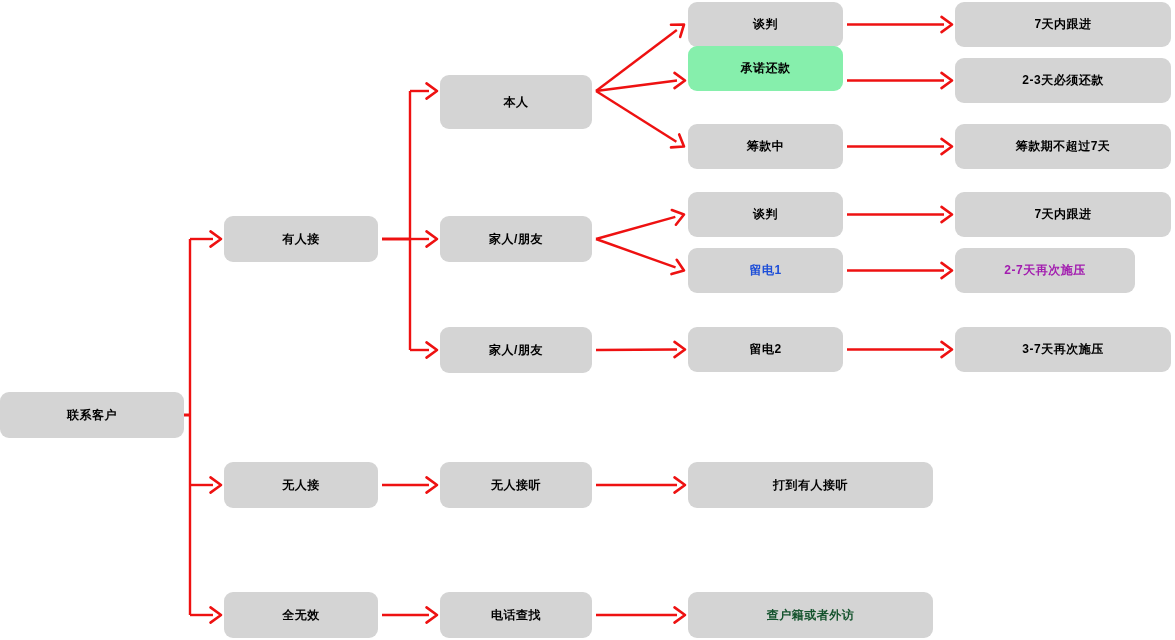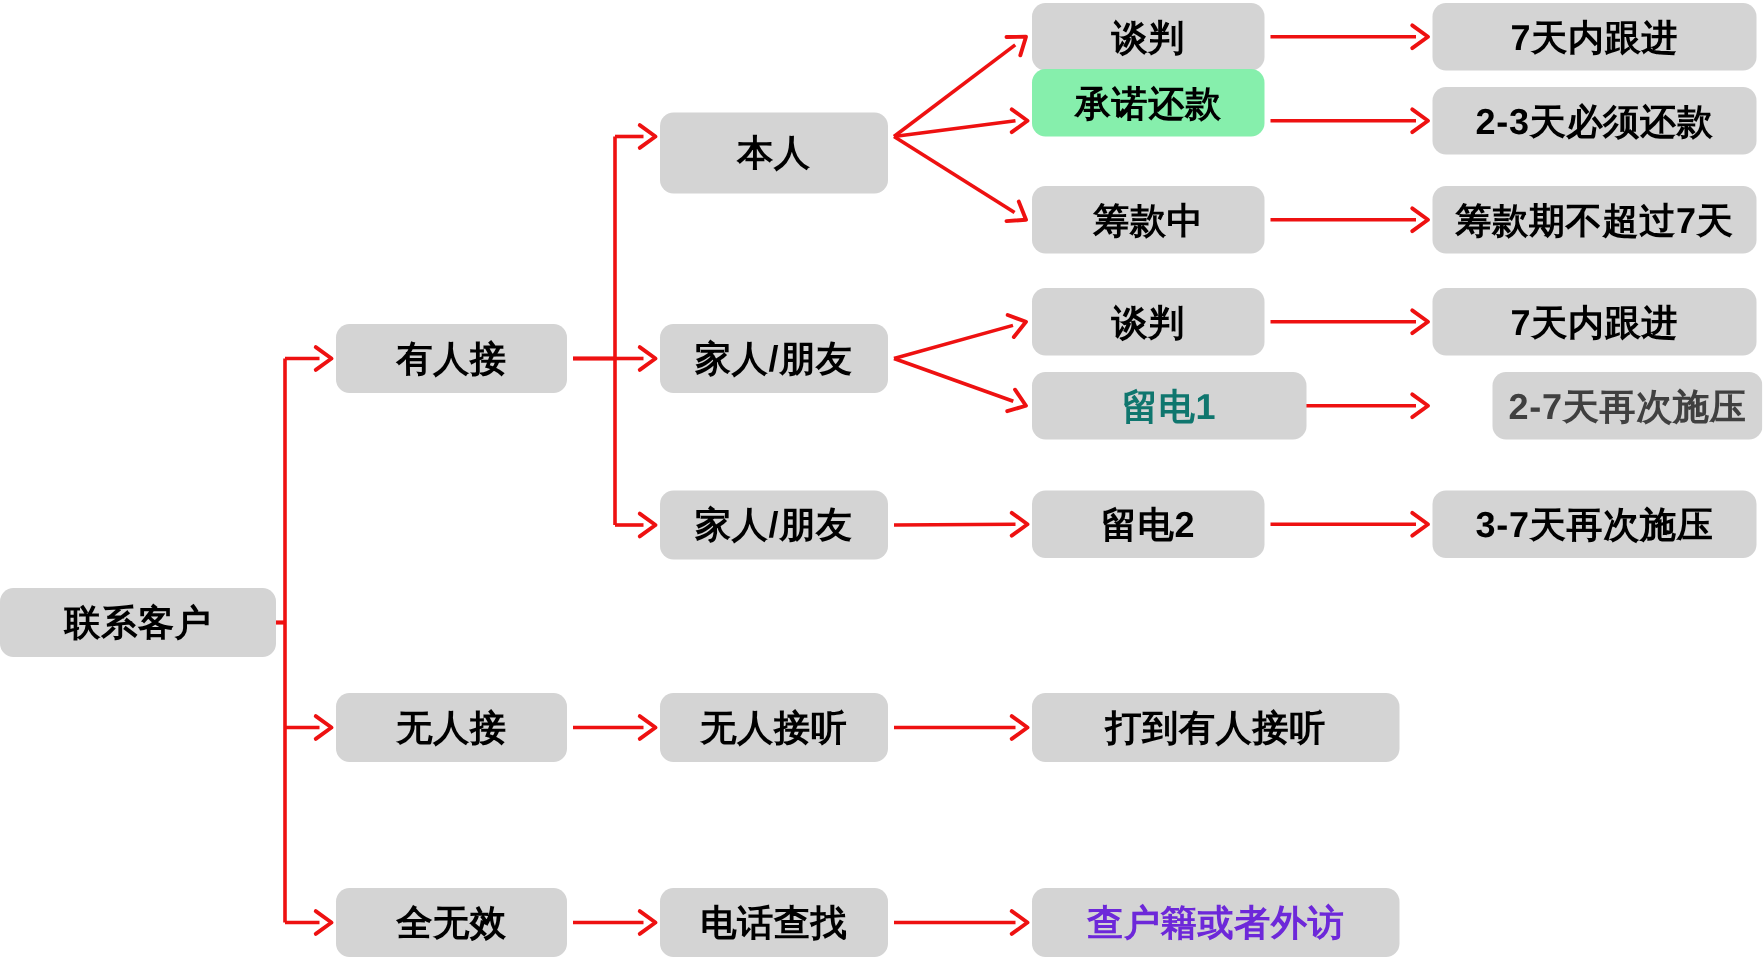--- a/index.html
+++ b/index.html
@@ -25,21 +25,21 @@
   }
   .node {
     position: absolute;
     background: #d4d4d4;
     border-radius: 9px;
     display: flex;
     align-items: center;
     justify-content: center;
     color: #000000;
     font-weight: bold;
-    font-size: 24px;
+    font-size: 12px;
     letter-spacing: 0.5px;
     box-sizing: border-box;
     white-space: nowrap;
     z-index: 2;
   }
 </style>
 </head>
 <body>
 
 <div id="canvas">
@@ -174,44 +174,44 @@
       </div>
       <div class="node" style="left: 688px; top: 46px; width: 155px; height: 45px; background: #86efac; color: rgb(0, 0, 0);">
         <span>承诺还款</span>
       </div>
       <div class="node" style="left: 688px; top: 124px; width: 155px; height: 45px; background: rgb(212, 212, 212); color: rgb(0, 0, 0);">
         <span>筹款中</span>
       </div>
       <div class="node" style="left: 688px; top: 192px; width: 155px; height: 45px; background: rgb(212, 212, 212); color: rgb(0, 0, 0);">
         <span>谈判</span>
       </div>
-      <div class="node" style="left: 688px; top: 248px; width: 183px; height: 45px; background: rgb(212, 212, 212); color: #0f766e;">
+      <div class="node" style="left: 688px; top: 248px; width: 155px; height: 45px; background: rgb(212, 212, 212); color: #1d4ed8;">
         <span>留电1</span>
       </div>
       <div class="node" style="left: 688px; top: 327px; width: 155px; height: 45px; background: rgb(212, 212, 212); color: rgb(0, 0, 0);">
         <span>留电2</span>
       </div>
       <div class="node" style="left: 688px; top: 462px; width: 245px; height: 46px; background: rgb(212, 212, 212); color: rgb(0, 0, 0);">
         <span>打到有人接听</span>
       </div>
-      <div class="node" style="left: 688px; top: 592px; width: 245px; height: 46px; background: rgb(212, 212, 212); color: #6d28d9;">
+      <div class="node" style="left: 688px; top: 592px; width: 245px; height: 46px; background: rgb(212, 212, 212); color: #14532d;">
         <span>查户籍或者外访</span>
       </div>
       <div class="node" style="left: 955px; top: 2px; width: 216px; height: 45px; background: rgb(212, 212, 212); color: rgb(0, 0, 0);">
         <span>7天内跟进</span>
       </div>
       <div class="node" style="left: 955px; top: 58px; width: 216px; height: 45px; background: rgb(212, 212, 212); color: rgb(0, 0, 0);">
         <span>2-3天必须还款</span>
       </div>
       <div class="node" style="left: 955px; top: 124px; width: 216px; height: 45px; background: rgb(212, 212, 212); color: rgb(0, 0, 0);">
         <span>筹款期不超过7天</span>
       </div>
       <div class="node" style="left: 955px; top: 192px; width: 216px; height: 45px; background: rgb(212, 212, 212); color: rgb(0, 0, 0);">
         <span>7天内跟进</span>
       </div>
-      <div class="node" style="left: 955px; top: 248px; width: 180px; height: 45px; background: rgb(212, 212, 212); color: #404040; margin-left: 40px;">
+      <div class="node" style="left: 955px; top: 248px; width: 180px; height: 45px; background: rgb(212, 212, 212); color: #a21caf;">
         <span>2-7天再次施压</span>
       </div>
       <div class="node" style="left: 955px; top: 327px; width: 216px; height: 45px; background: rgb(212, 212, 212); color: rgb(0, 0, 0);">
         <span>3-7天再次施压</span>
       </div>
     </div>
 </div>
 
 </body></html>

